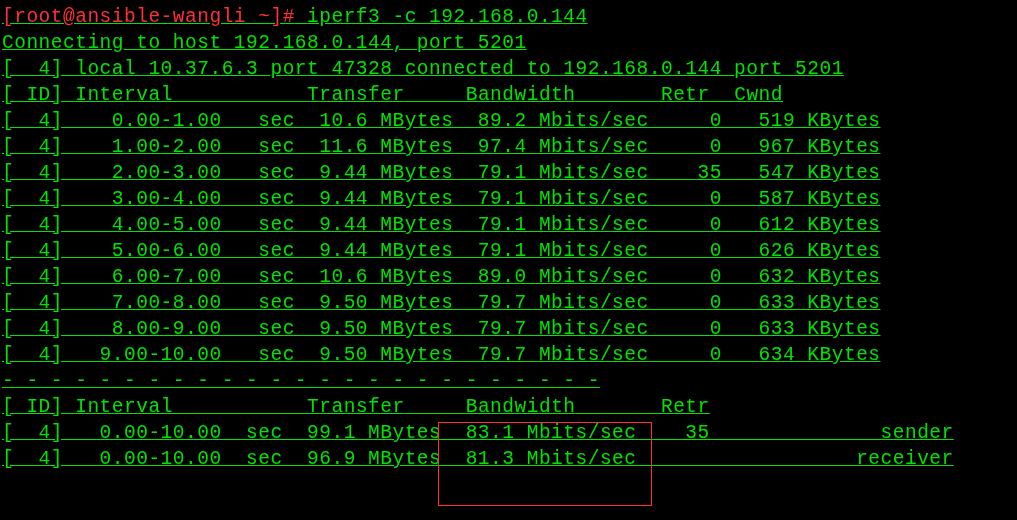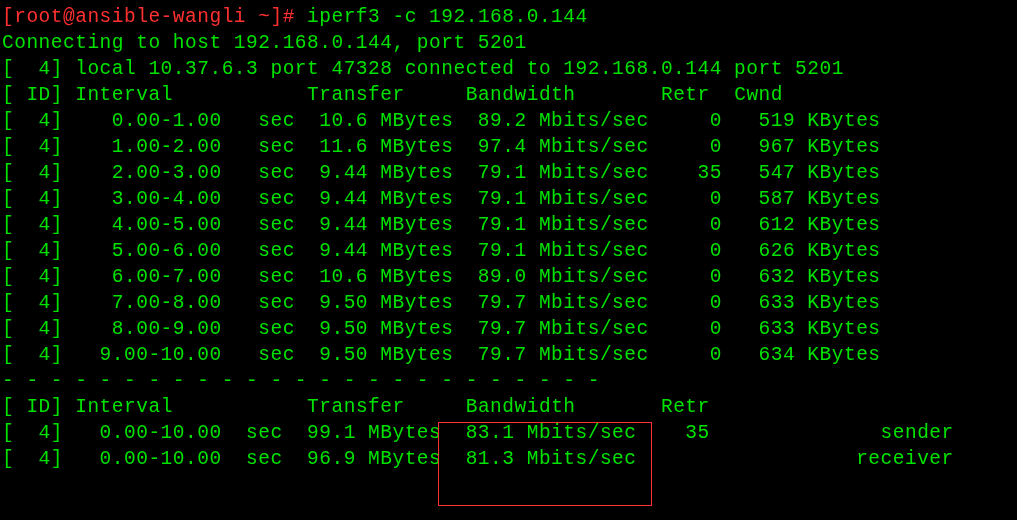--- a/index.html
+++ b/index.html
@@ -12,20 +12,21 @@
   }
   pre.terminal {
     margin: 0;
     padding: 4px 2px;
     font-family: "Consolas", "Courier New", monospace;
     font-size: 19.5px;
     line-height: 26px;
     color: #00e200;
     white-space: pre;
     letter-spacing: 0.5px;
+    text-decoration: underline;
   }
   .prompt { color: #ff3030; }
   .highlight-box {
     position: absolute;
     border: 1px solid #ff3030;
     pointer-events: none;
   }
 </style>
 </head>
 <body>

